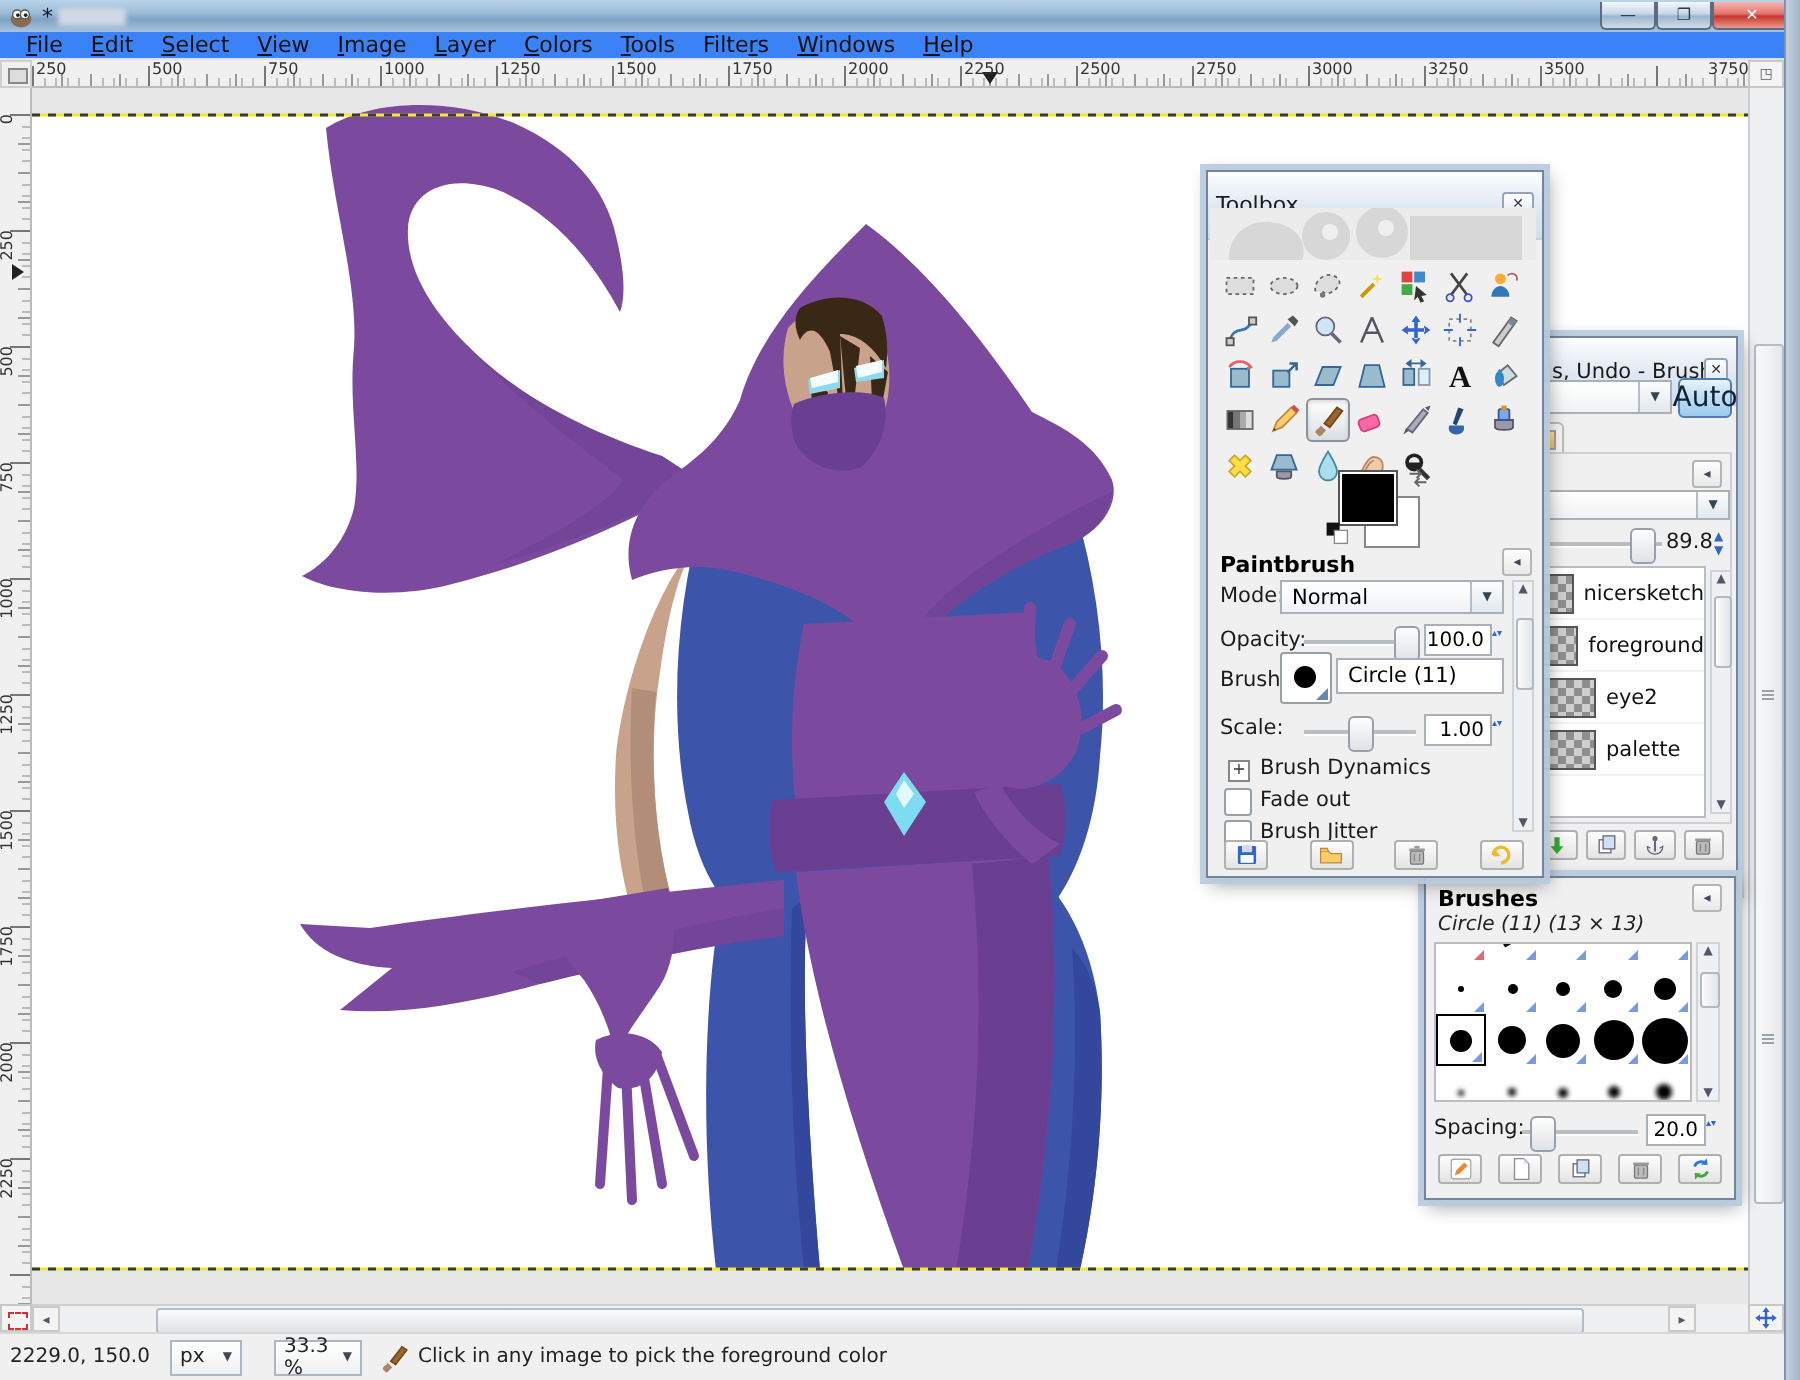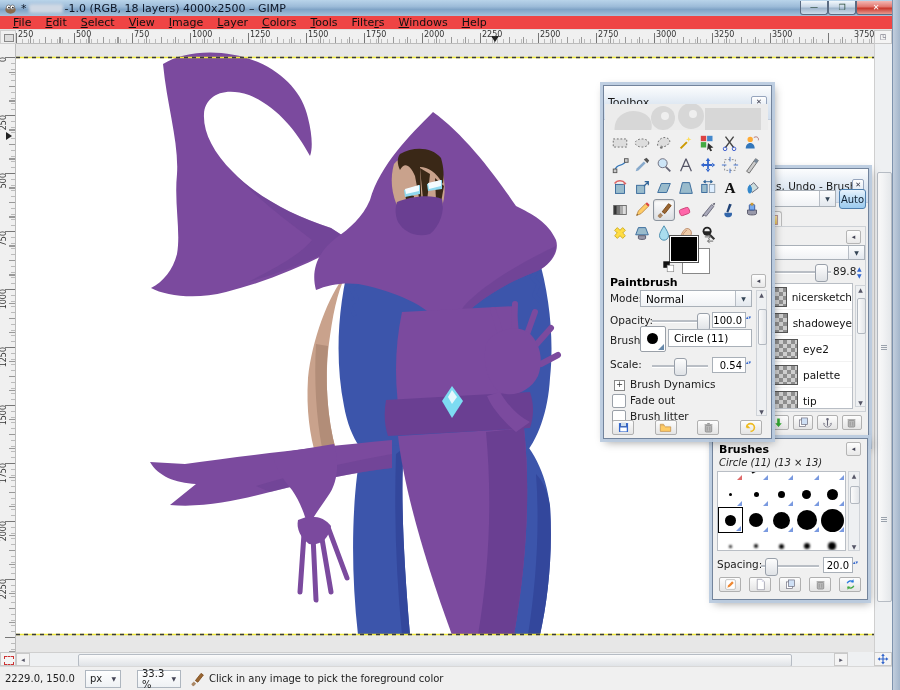--- a/index.html
+++ b/index.html
@@ -11,21 +11,21 @@
   #titlebar{left:0;top:0;width:900px;height:16px;
     background:linear-gradient(180deg,#b9d4ea 0%,#9dbcd9 40%,#7fa3c6 60%,#a7c2db 100%);
     display:flex;align-items:center;padding:0 4px;box-sizing:border-box;color:#0d1626;}
   #title-text{margin-left:4px;white-space:nowrap;font-size:11px;display:flex;align-items:center;gap:2px;}
   .redacted{display:inline-block;width:34px;height:9px;background:#cfd8e4;border-radius:2px;filter:blur(1.4px);}
   #win-controls{margin-left:auto;display:flex;}
   .wc{width:26px;height:13px;border:1px solid #5a6b82;border-top:none;border-radius:0 0 3px 3px;
       background:linear-gradient(180deg,#f3f8fc,#c7d6e6 45%,#9fb5cc 55%,#cddcec);
       display:flex;align-items:center;justify-content:center;font-size:8px;color:#243;line-height:1;}
   .wc.close{width:38px;background:linear-gradient(180deg,#f3b8b4,#e2756d 45%,#c8372c 55%,#e89a90);color:#fff;}
-  #menubar{left:0;top:16px;width:892px;height:14px;background:#ef4444;border-bottom:1px solid #e0e0e0;
+  #menubar{left:0;top:16px;width:892px;height:14px;background:#3b82f6;border-bottom:1px solid #e0e0e0;
     display:flex;align-items:center;padding-left:6px;box-sizing:border-box;}
   .menu-item{padding:0 7px;color:#111;cursor:default;}
   .menu-item u{text-decoration:underline;}
   
   #ruler-corner{left:0;top:30px;width:16px;height:14px;background:#f0f0f0;border:1px solid #cfcfcf;box-sizing:border-box;}
   #ruler-corner::after{content:"";position:absolute;left:3px;top:3px;width:8px;height:6px;border:1px solid #888;background:#ddd;}
   #hruler{left:16px;top:30px;width:858px;height:14px;background:#f0f0f0;border-bottom:1px solid #bbb;box-sizing:border-box;
     background-image:
       repeating-linear-gradient(90deg,#777 0 1px,transparent 1px 58px),
       repeating-linear-gradient(90deg,#999 0 1px,transparent 1px 14.5px),
@@ -120,21 +120,21 @@
   #tb-buttons{position:absolute;left:8px;top:334px;width:150px;display:flex;justify-content:space-between;}
   .mini-btn{width:22px;height:15px;display:flex;align-items:center;justify-content:center;}
   .mini-btn svg{width:13px;height:13px;}
   
   #dock{left:715px;top:168px;width:152px;height:276px;}
   #dock .tbar{font-size:10.5px;}
   #dock-title{margin-left:56px;white-space:nowrap;overflow:hidden;}
   #img-drop{position:absolute;left:4px;top:21px;width:116px;height:17px;}
   #auto-btn{position:absolute;left:123px;top:20px;width:25px;height:18px;border:1px solid #4e7fae;border-radius:3px;
      background:linear-gradient(180deg,#e8f3fc,#bcdcf5 50%,#9ccbee);display:flex;align-items:center;justify-content:center;
-     font-size:10px;color:#123;}
+     font-size:14px;color:#123;}
   #dock-tabs{position:absolute;left:2px;top:41px;width:148px;height:16px;border-bottom:1px solid #c6c6c6;}
   .dock-tab{position:absolute;top:1px;width:18px;height:15px;border:1px solid #bbb;border-bottom:none;border-radius:3px 3px 0 0;
      background:linear-gradient(180deg,#fafafa,#e6e6e6);}
   .dock-tab .ticon{position:absolute;left:3px;top:3px;width:10px;height:8px;background:linear-gradient(180deg,#ffe9a8,#e9c55a);border:1px solid #b99;}
   #dock-panel{position:absolute;left:2px;top:57px;width:148px;height:186px;border:1px solid #cdd1d6;background:#f0f0f0;box-sizing:border-box;}
   #layer-list{position:absolute;left:2px;top:56px;width:132px;height:126px;background:#fff;border:1px solid #b9bec5;box-sizing:border-box;overflow:hidden;text-align:center;}
   .layer-row{height:25px;display:flex;align-items:center;border-bottom:1px solid #f2f2f2;}
   .layer-thumb{margin-left:48px;width:28px;height:20px;border:1px solid #555;
      background-color:#cfcfcf;
      background-image:linear-gradient(45deg,#8f8f8f 25%,transparent 25%,transparent 75%,#8f8f8f 75%),
@@ -173,21 +173,20 @@
   <svg width="13" height="13" viewBox="0 0 20 20">
       <ellipse cx="10" cy="12" rx="8" ry="6" fill="#8a6b4d"></ellipse>
       <circle cx="7" cy="8" r="3.4" fill="#fff" stroke="#555"></circle>
       <circle cx="13" cy="8" r="3.4" fill="#fff" stroke="#555"></circle>
       <circle cx="7.6" cy="8.6" r="1.4" fill="#222"></circle>
       <circle cx="13.6" cy="8.6" r="1.4" fill="#222"></circle>
     </svg>
   <span id="title-text">
       <span>*</span>
       <span class="redacted"></span>
-      <span>-1.0 (RGB, 18 layers) 4000x2500 – GIMP</span>
     </span>
   <span id="win-controls">
     <span class="wc">—</span>
     <span class="wc">❐</span>
     <span class="wc close">✕</span>
   </span>
 </div>
 
 <div class="abs" id="menubar">
     <span class="menu-item"><u>F</u>ile</span>
@@ -386,33 +385,29 @@
     </div>
     <span class="label" style="left:114px;top:38px">89.8</span>
     <span class="caret" style="position:absolute;left:138px;top:38px;color:#36c">▲<br>▼</span>
     <div id="layer-list">
         <div class="layer-row">
           <div class="layer-thumb"></div>
           <span class="layer-name">nicersketch</span>
         </div>
         <div class="layer-row">
           <div class="layer-thumb"></div>
-          <span class="layer-name">shadoweye</span>
+          <span class="layer-name">foreground</span>
         </div>
         <div class="layer-row">
           <div class="layer-thumb"></div>
           <span class="layer-name">eye2</span>
         </div>
         <div class="layer-row">
           <div class="layer-thumb"></div>
           <span class="layer-name">palette</span>
-        </div>
-        <div class="layer-row">
-          <div class="layer-thumb"></div>
-          <span class="layer-name">tip</span>
         </div>
       </div>
     <div id="layer-scroll">
       <div style="position:absolute;top:0;left:0;right:0;text-align:center;font-size:6px;color:#556">▲</div>
       <div id="layer-thumbbar"></div>
       <div style="position:absolute;bottom:0;left:0;right:0;text-align:center;font-size:6px;color:#556">▼</div>
     </div>
   </div>
   <div id="dock-buttons">
       <div class="mini-btn gtk-btn">
@@ -829,21 +824,21 @@
   <div class="spin" style="left:108px;top:226px;width:34px">100.0</div>
   <span class="label" style="left:6px;top:248px">Brush:</span>
   <div id="brush-btn"></div>
   <div id="brush-name-box">
       <span>Circle (11)</span>
     </div>
   <span class="label" style="left:6px;top:272px">Scale:</span>
   <div class="slider-track" style="left:48px;top:279px;width:56px">
     <div class="slider-thumb" style="left:22px"></div>
   </div>
-  <div class="spin" style="left:108px;top:271px;width:34px">0.54</div>
+  <div class="spin" style="left:108px;top:271px;width:34px">1.00</div>
   <div class="expander-plus" style="left:10px;top:294px">+</div>
   <span class="label" style="left:26px;top:292px">Brush Dynamics</span>
   <div class="checkbox" style="left:8px;top:308px"></div>
   <span class="label" style="left:26px;top:308px">Fade out</span>
   <div class="checkbox" style="left:8px;top:324px"></div>
   <span class="label" style="left:26px;top:324px">Brush Jitter</span>
   <div id="opts-scroll">
     <div style="position:absolute;top:0;left:0;right:0;text-align:center;font-size:6px;color:#556">▲</div>
     <div id="opts-thumb"></div>
     <div style="position:absolute;bottom:0;left:0;right:0;text-align:center;font-size:6px;color:#556">▼</div>

